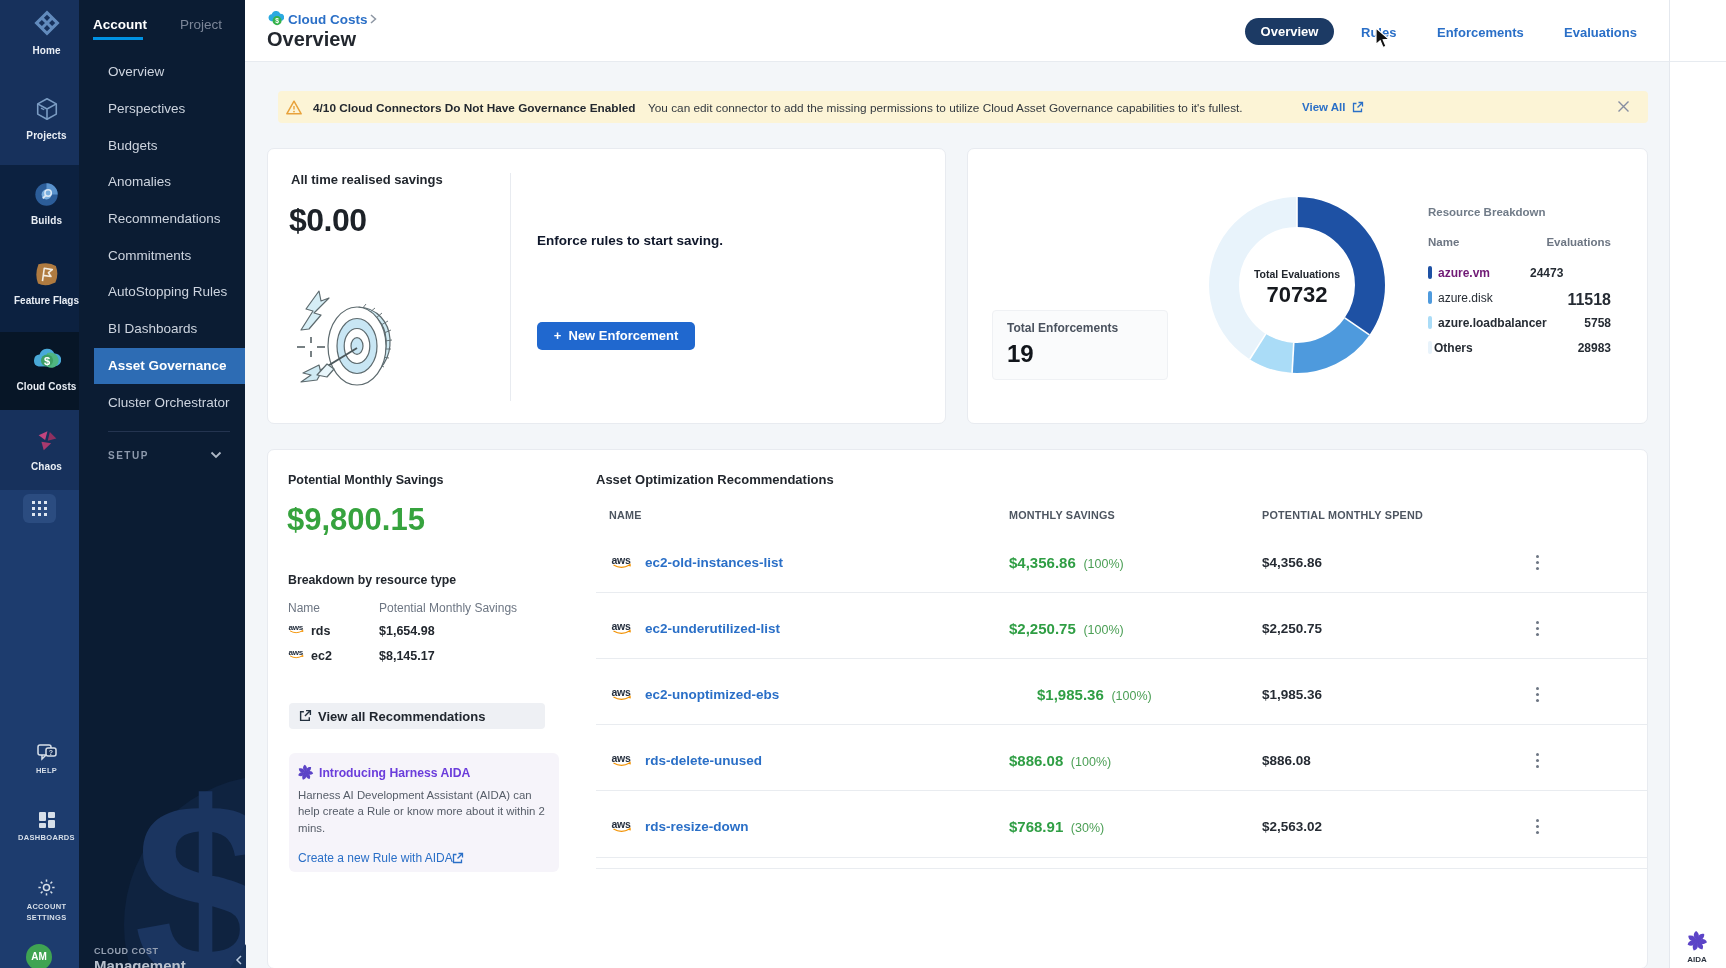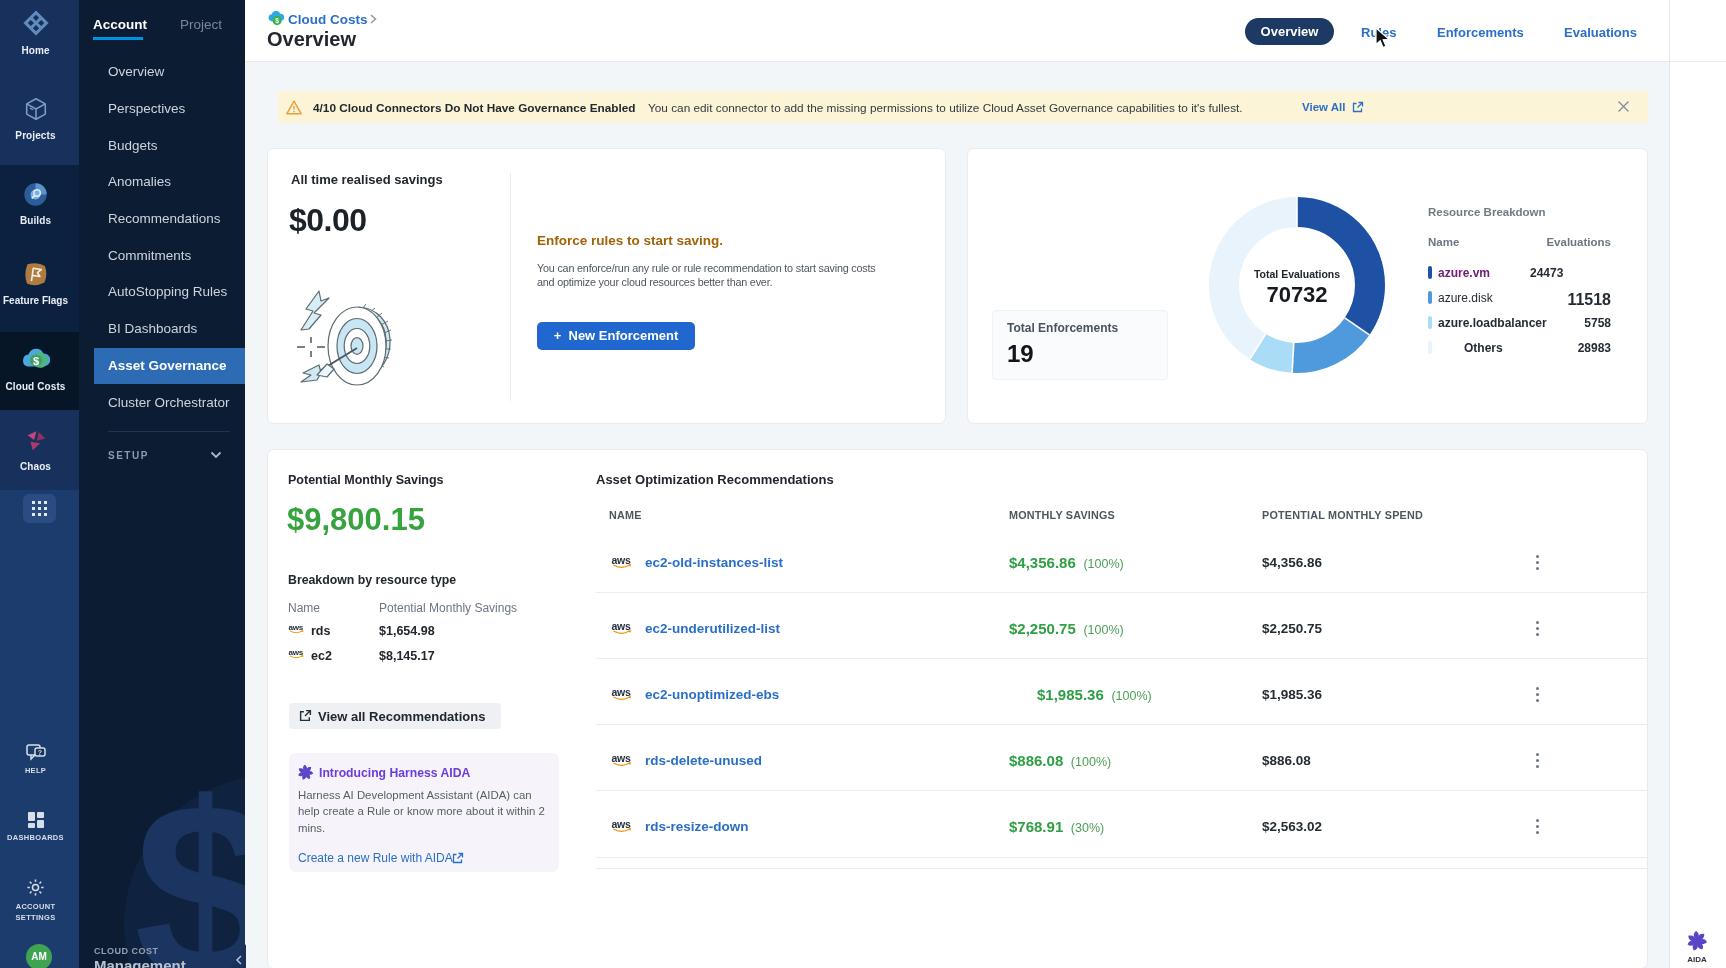--- a/index.html
+++ b/index.html
@@ -3,21 +3,21 @@
 <meta charset="utf-8">
 <style>
   * { margin:0; padding:0; box-sizing:border-box; }
   html,body { width:1726px; height:968px; overflow:hidden; font-family:"Liberation Sans", sans-serif; background:#fff; }
   #app { position:relative; width:1726px; height:968px; }
   .abs { position:absolute; }
 
   
   #rail { position:absolute; left:0; top:0; width:79px; height:968px; background:#1d3c6e; z-index:5; }
   .railseg { position:absolute; left:0; width:79px; }
-  .mod { position:absolute; left:1px; width:69px; text-align:center; color:#e9eef5; }
+  .mod { position:absolute; left:12px; width:69px; text-align:center; color:#e9eef5; }
   .mod .lbl { font-size:10px; font-weight:700; letter-spacing:.1px; margin-top:4px; }
   .smlbl { font-size:7.5px; font-weight:700; color:#d7dfe9; letter-spacing:.3px; }
 
   
   #sidenav { position:absolute; left:79px; top:0; width:166px; height:968px; background:#0b1c33; overflow:hidden; z-index:4; }
   .navitem { position:absolute; left:29px; font-size:13.5px; color:#cdd4df; white-space:nowrap; }
   #selitem { position:absolute; left:15px; width:151px; height:36px; background:#2d6cb4; }
 
   
   #main { position:absolute; left:245px; top:0; width:1481px; height:968px; background:#fff; }
@@ -246,22 +246,21 @@
 
           <g stroke="#5d6a6e" stroke-width="1.2" stroke-linejoin="round">
             <path d="M22 2 L9 20 L16 22 L4 41 L12 40 L24 26 L17 24 L32 9 L24 12 Z" fill="#d6eef6"></path>
           </g>
 
           <g stroke="#4c585c" stroke-width="1.5">
             <path d="M14 48 L14 54 M14 62 L14 68 M0 58 L8 58 M20 58 L28 58" fill="none"></path>
           </g>
         </svg>
 
-        <div class="abs" style="left:269px;top:84px;font-size:13.5px;font-weight:700;color:#a16207;">Enforce rules to start saving.</div>
-        <div class="abs" style="left:269px;top:112px;font-size:10.8px;letter-spacing:-0.2px;color:#4f5662;line-height:14px;white-space:nowrap;">You can enforce/run any rule or rule recommendation to start saving costs<br>and optimize your cloud resources better than ever.</div>
+        <div class="abs" style="left:269px;top:84px;font-size:13.5px;font-weight:700;color:#0f172a;">Enforce rules to start saving.</div>
         <div class="abs" style="left:269px;top:173px;width:158px;height:28px;background:#2068cf;border-radius:5px;color:#fff;font-size:13px;font-weight:700;text-align:center;line-height:28px;">+&nbsp; New Enforcement</div>
       </div>
 
       <div class="card" style="left:722px;top:86px;width:681px;height:276px;">
         <div class="statbox" style="top:161px;">
           <div class="t">Total Enforcements</div>
           <div class="v">19</div>
         </div>
 
         <svg class="abs" style="left:234px;top:41px;" width="190" height="190" viewBox="0 0 190 190">
@@ -285,21 +284,21 @@
         <div class="abs" style="left:460px;top:117px;width:3.5px;height:13px;border-radius:2px;background:#1e51a4;"></div>
         <div class="abs" style="left:470px;top:117px;font-size:12px;font-weight:700;color:#701a75;">azure.vm</div>
         <div class="abs" style="left:562px;top:117px;width:100px;text-align:left;font-size:12px;font-weight:600;color:#262c34;">24473</div>
         <div class="abs" style="left:460px;top:142px;width:3.5px;height:13px;border-radius:2px;background:#4e9add;"></div>
         <div class="abs" style="left:470px;top:142px;font-size:12px;font-weight:400;color:#262c34;">azure.disk</div>
         <div class="abs" style="left:543px;top:142px;width:100px;text-align:right;font-size:16px;font-weight:600;color:#262c34;">11518</div>
         <div class="abs" style="left:460px;top:167px;width:3.5px;height:13px;border-radius:2px;background:#aadcf7;"></div>
         <div class="abs" style="left:470px;top:167px;font-size:12px;font-weight:600;color:#262c34;">azure.loadbalancer</div>
         <div class="abs" style="left:543px;top:167px;width:100px;text-align:right;font-size:12px;font-weight:600;color:#262c34;">5758</div>
         <div class="abs" style="left:460px;top:192px;width:3.5px;height:13px;border-radius:2px;background:#e8f3fb;"></div>
-        <div class="abs" style="left:496px;top:192px;font-size:12px;font-weight:600;color:#262c34;">Others</div>
+        <div class="abs" style="left:466px;top:192px;font-size:12px;font-weight:600;color:#262c34;">Others</div>
         <div class="abs" style="left:543px;top:192px;width:100px;text-align:right;font-size:12px;font-weight:600;color:#262c34;">28983</div>
       </div>
     </div>
     <div id="lower">
       <div class="abs" style="left:22px;top:4px;width:1381px;height:520px;background:#fff;border:1px solid #e8ebf0;border-radius:7px;"></div>
 
       <div class="abs" style="left:43px;top:28px;font-size:12.5px;font-weight:700;color:#22272e;">Potential Monthly Savings</div>
       <div class="abs" style="left:42px;top:57px;font-size:31px;font-weight:700;color:#36a33e;">$9,800.15</div>
       <div class="abs" style="left:43px;top:128px;font-size:12.3px;font-weight:700;color:#22272e;">Breakdown by resource type</div>
       <div class="abs" style="left:43px;top:156px;font-size:12px;color:#6d7683;">Name</div>
@@ -313,21 +312,21 @@
       <div class="abs" style="left:66px;top:179px;font-size:12.5px;font-weight:600;color:#22272e;">rds</div>
       <div class="abs" style="left:134px;top:179px;font-size:12.5px;font-weight:600;color:#22272e;">$1,654.98</div>
       <svg class="abs" style="left:43px;top:202px;" width="17" height="13" viewBox="0 0 22 16">
           <text x="10" y="9.5" font-size="10.5" font-weight="bold" fill="#252f3e" text-anchor="middle" letter-spacing="-0.3">aws</text>
           <path d="M2.5 11 Q10.5 15.8 18.5 11" fill="none" stroke="#f29100" stroke-width="1.2"></path>
           <path d="M19.6 9.2 L19.8 12.6 L16.6 11.8" fill="#f29100"></path>
         </svg>
       <div class="abs" style="left:66px;top:204px;font-size:12.5px;font-weight:600;color:#22272e;">ec2</div>
       <div class="abs" style="left:134px;top:204px;font-size:12.5px;font-weight:600;color:#22272e;">$8,145.17</div>
 
-      <div class="abs" style="left:44px;top:258px;width:212px;height:26px;background:#eef0f4;border-radius:4px;">
+      <div class="abs" style="left:44px;top:258px;width:256px;height:26px;background:#eef0f4;border-radius:4px;">
         <svg class="abs" style="left:10px;top:6px;" width="13" height="13" viewBox="0 0 12 12">
             <g fill="none" stroke="#22303e" stroke-width="1.3">
               <path d="M4.5 2.5 L1.5 2.5 L1.5 10.5 L9.5 10.5 L9.5 7.5"></path>
               <path d="M6.5 1.5 L10.5 1.5 L10.5 5.5 M10.3 1.7 L5.5 6.5"></path>
             </g>
           </svg>
         <div class="abs" style="left:29px;top:6px;font-size:13px;font-weight:700;color:#20262e;">View all Recommendations</div>
       </div>
 
       <div class="abs" style="left:44px;top:308px;width:270px;height:119px;background:#f6f4fa;border-radius:6px;">

